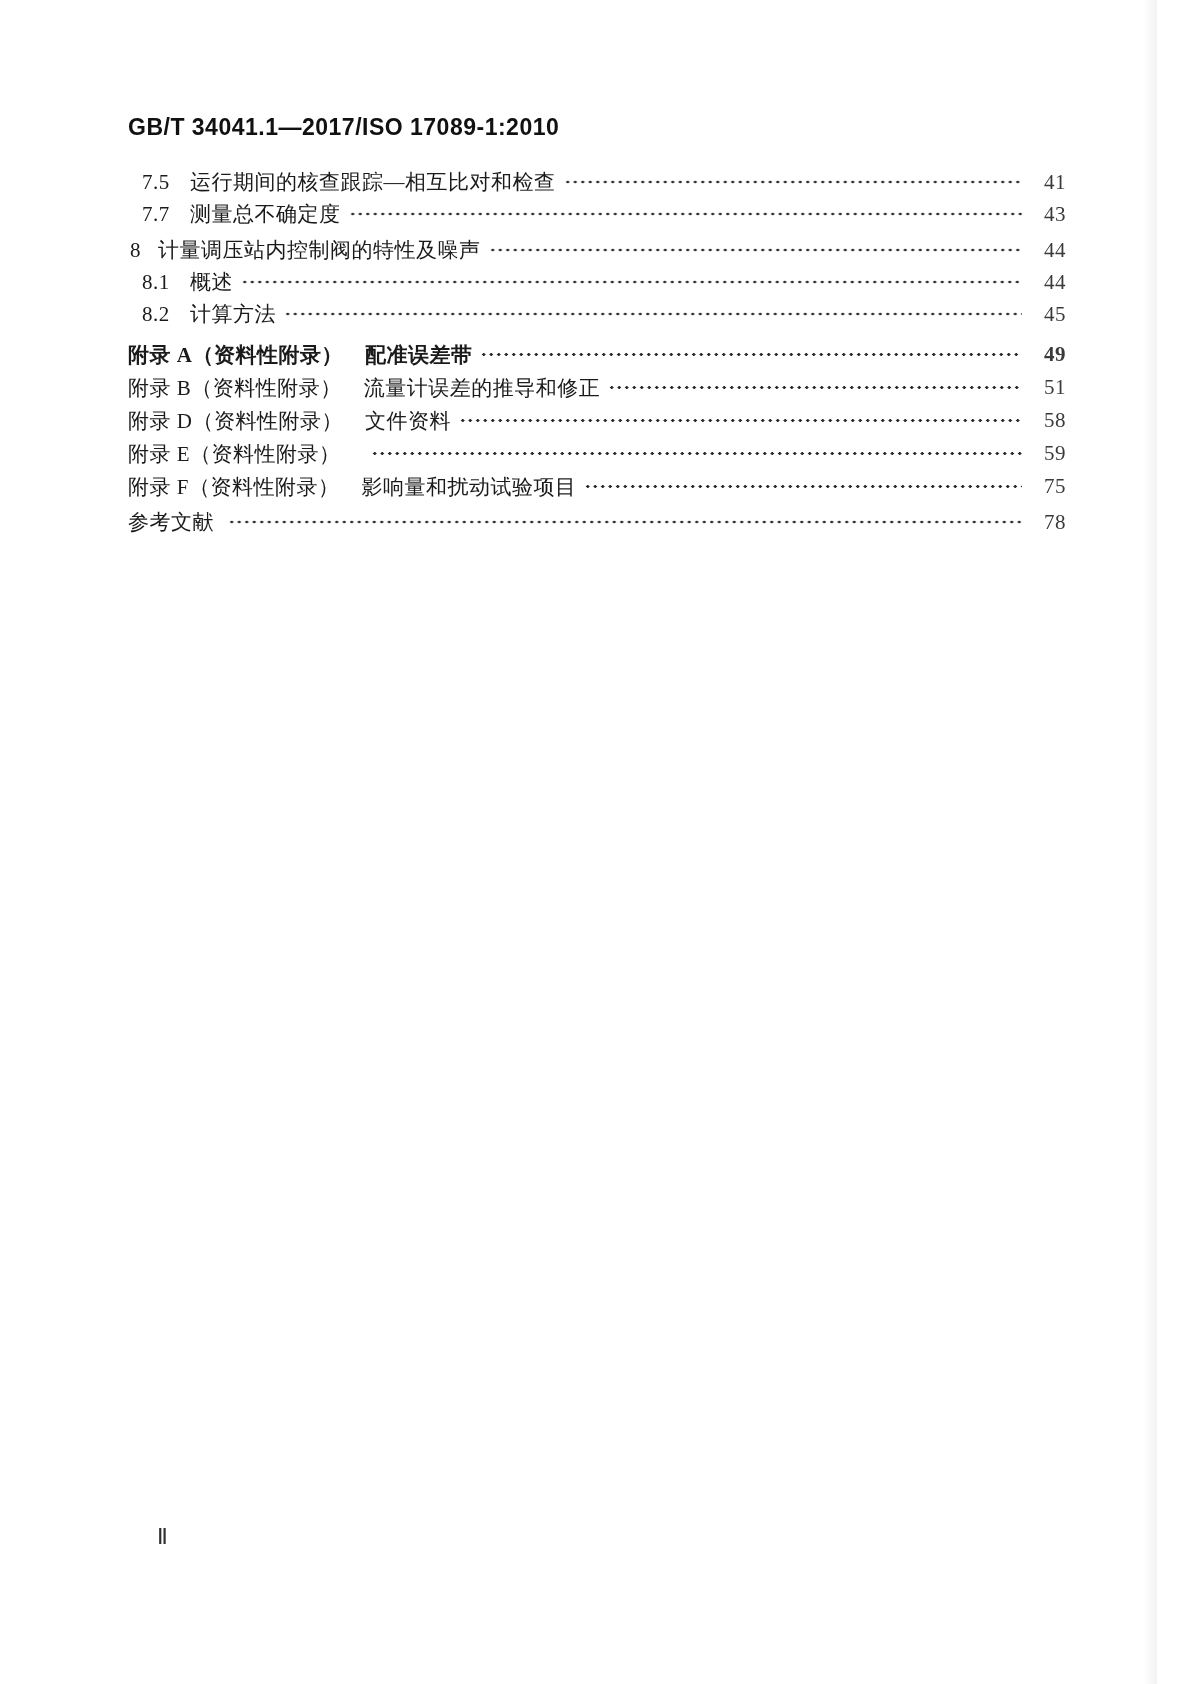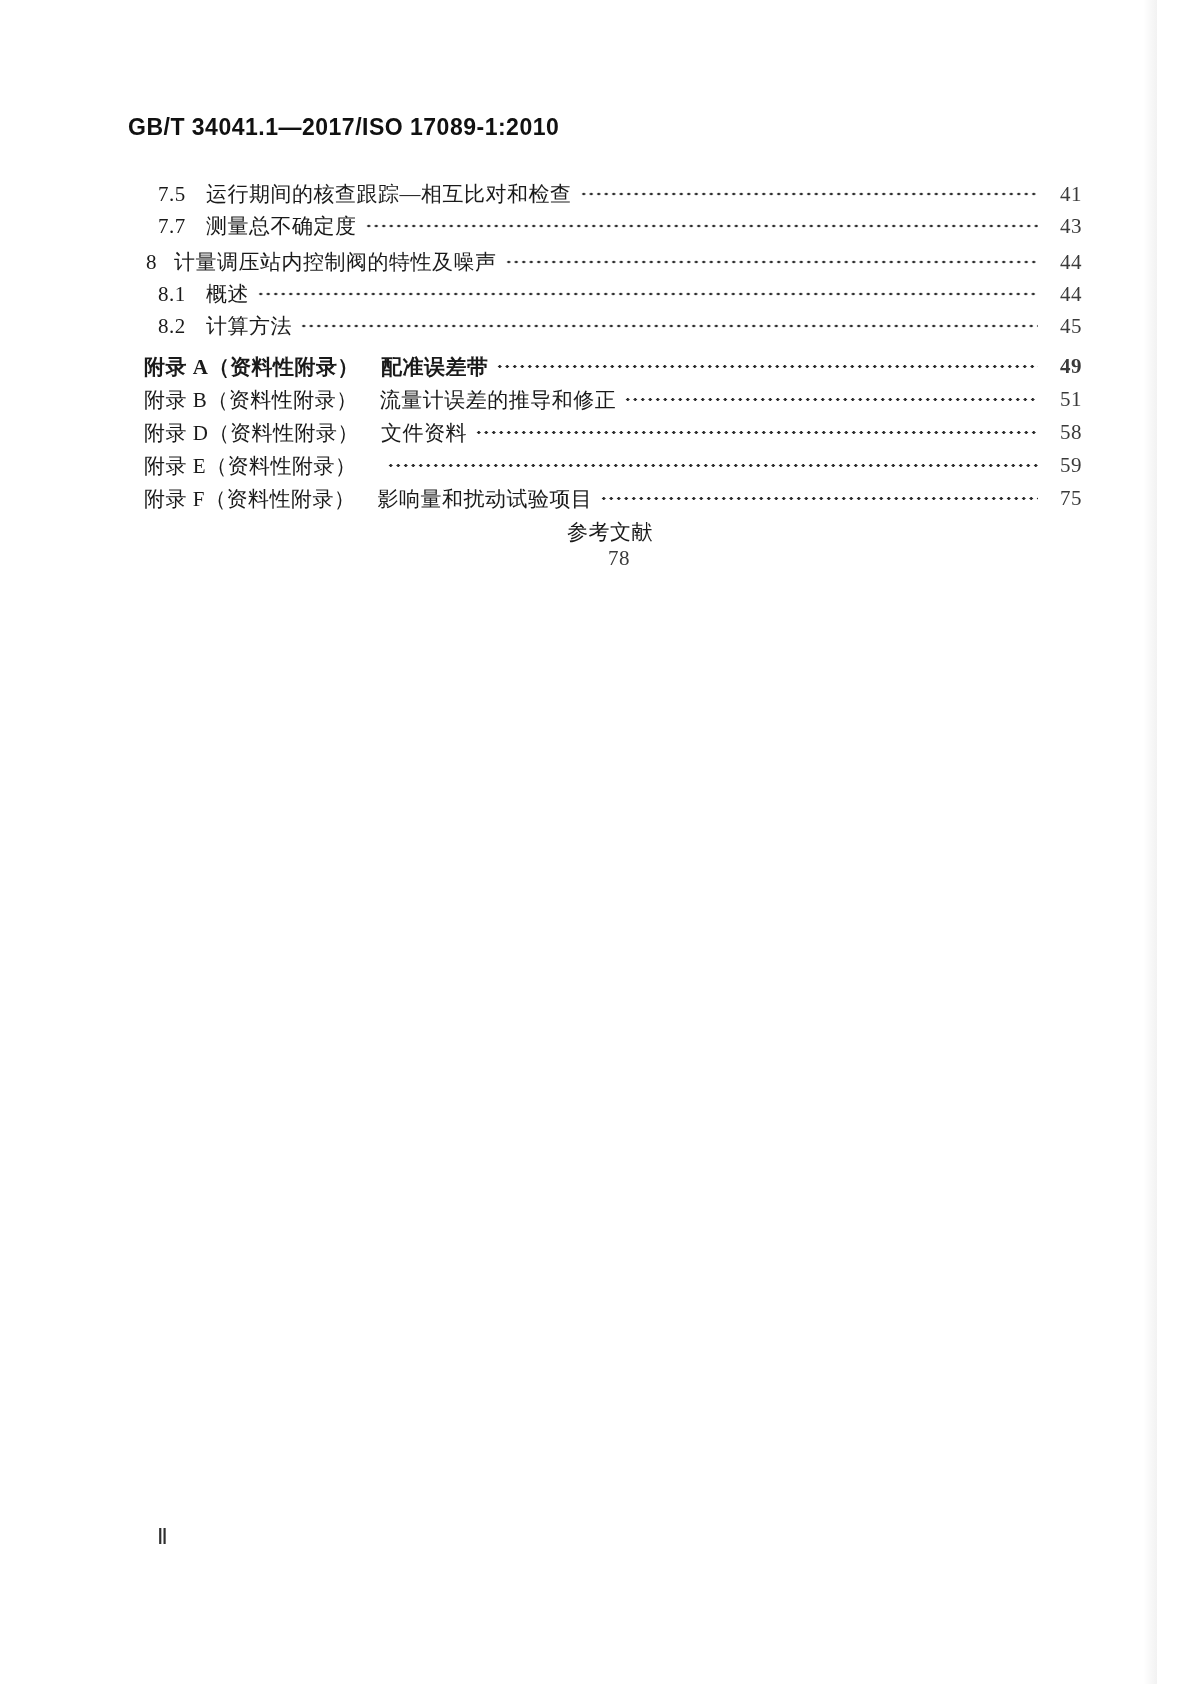--- a/index.html
+++ b/index.html
@@ -31,23 +31,22 @@
     font-family: "Liberation Sans", sans-serif;
     font-weight: bold;
     font-size: 23px;
     letter-spacing: 0.5px;
     color: #111;
     white-space: nowrap;
   }
   .toc {
     position: absolute;
     left: 128px;
-    top: 178px;
+    top: 166px;
     width: 938px;
-    margin-left: 16px;
   }
   .toc-row {
     display: flex;
     align-items: center;
     height: 32px;
     font-size: 21px;
     letter-spacing: 0.5px;
     white-space: nowrap;
   }
   .toc-num {
@@ -74,21 +73,21 @@
     color: #3a3a3a;
   }
   
   .level-sub       { padding-left: 14px; }
   .level-sub .toc-num      { width: 48px; }
   .level-chapter   { padding-left: 2px;  margin-top: 4px; }
   .level-chapter .toc-num  { width: 28px; }
   .level-appendix  { height: 33px; }
   .level-appendix .toc-num { margin-right: 22px; }
   .level-sub + .level-appendix { margin-top: 8px; font-weight: bold; }
-  .level-ref       { margin-top: 3px; flex-direction: column; }
+  .level-ref       { margin-top: 3px; }
   .level-ref .toc-num      { margin-right: 6px; }
   .doc-footer {
     position: absolute;
     left: 157px;
     top: 1524px;
     font-size: 22px;
     color: #2e2e2e;
   }
 </style>
 </head>

